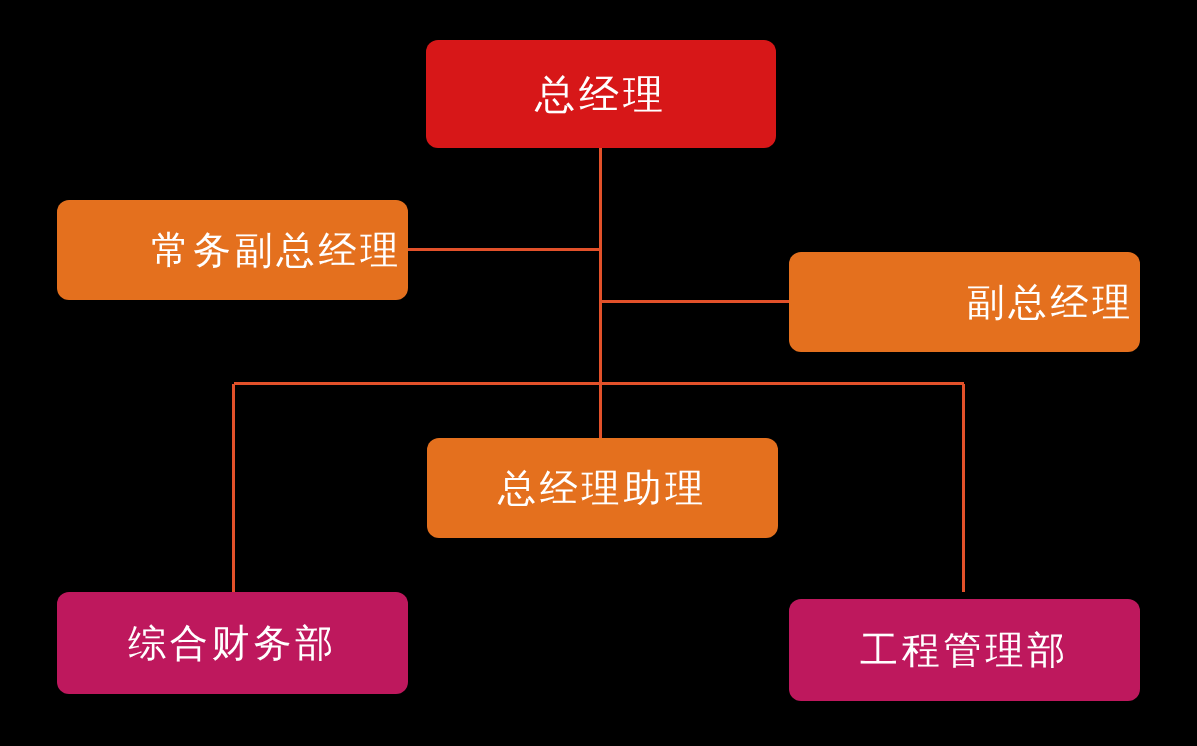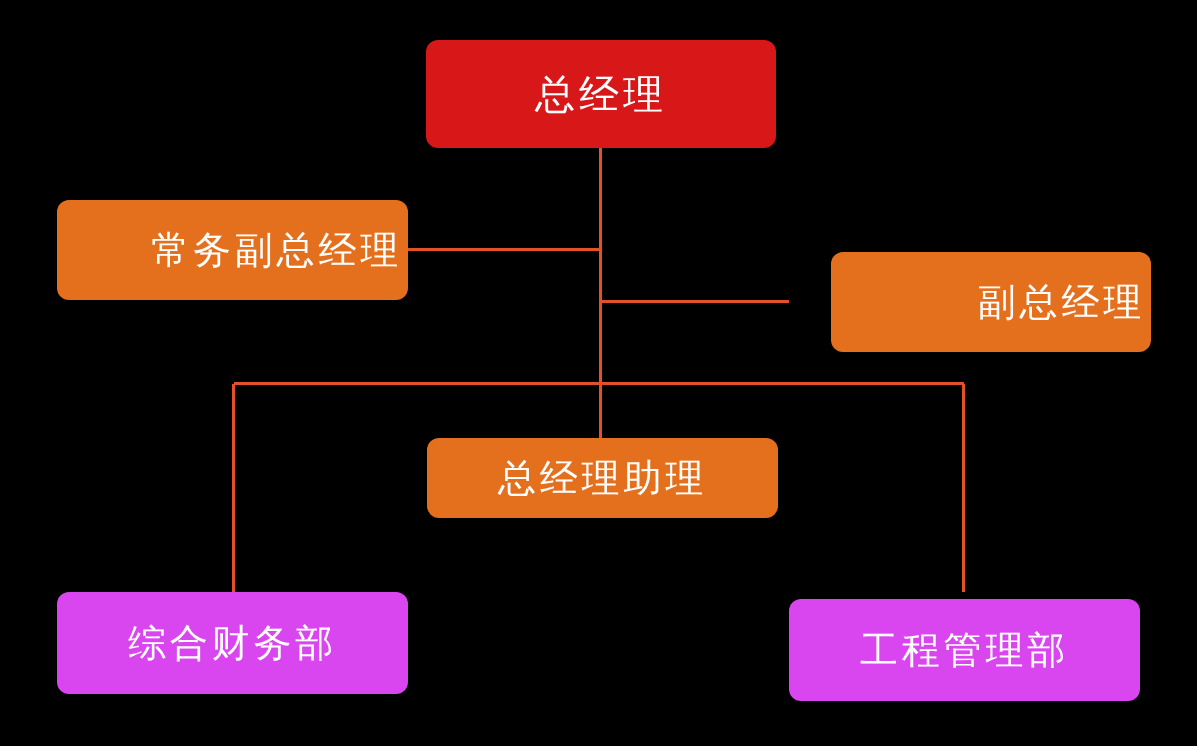--- a/index.html
+++ b/index.html
@@ -52,28 +52,28 @@
   .node.level-2 {
     background: #e4701e;
     font-size: 38px;
     justify-content: flex-end;
   }
   .node.level-3 {
     background: #e4701e;
     font-size: 38px;
   }
   .node.level-4 {
-    background: #d946ef;
+    background: #be185d;
     font-size: 38px;
   }
   
   #node-gm          { left: 426px; top: 40px;  width: 350px; height: 108px; }
   #node-exec-dgm    { left: 57px;  top: 200px; width: 351px; height: 100px; }
-  #node-dgm         { left: 831px; top: 252px; width: 320px; height: 100px; padding-left: 14px; }
-  #node-gm-asst     { left: 427px; top: 438px; width: 351px; height: 80px; align-items: center; }
+  #node-dgm         { left: 789px; top: 252px; width: 351px; height: 100px; padding-left: 14px; }
+  #node-gm-asst     { left: 427px; top: 438px; width: 351px; height: 100px; align-items: center; }
   #node-finance     { left: 57px;  top: 592px; width: 351px; height: 102px; }
   #node-engineering { left: 789px; top: 599px; width: 351px; height: 102px; }
 </style>
 </head>
 <body>
 
 <div id="org-chart">
 
   <svg class="conn-layer" viewBox="0 0 1197 746" width="1197" height="746" xmlns="http://www.w3.org/2000/svg" shape-rendering="crispEdges">
     <g stroke="#e2512a" stroke-width="3" fill="none" stroke-linecap="butt">

